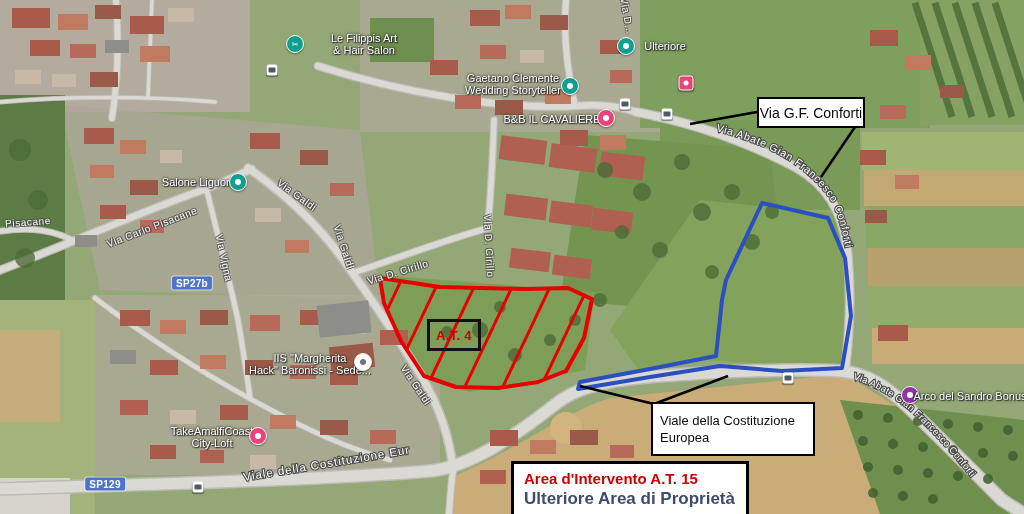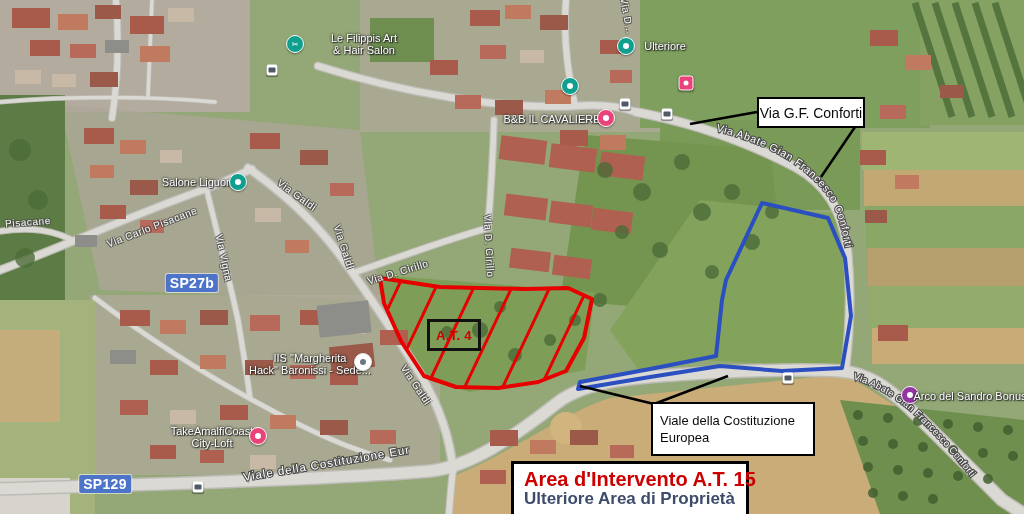--- a/index.html
+++ b/index.html
@@ -19,32 +19,32 @@
     color:#fff;font-size:8px;}
   .icon-square{position:absolute;width:13px;height:13px;border-radius:3px;
     border:1px solid #fff;box-shadow:0 1px 2px rgba(0,0,0,.4);
     transform:translate(-50%,-50%);display:flex;align-items:center;justify-content:center;}
   .dot{width:6px;height:6px;border-radius:50%;background:#fff;}
   .bus{position:absolute;width:11px;height:11px;background:#fff;border-radius:2px;
     box-shadow:0 1px 1px rgba(0,0,0,.4);transform:translate(-50%,-50%);
     display:flex;align-items:center;justify-content:center;}
   .bus span{width:7px;height:5px;background:#4e5a66;border-radius:1px;}
   .badge{position:absolute;transform:translate(-50%,-50%);background:#4d74c9;color:#fff;
-    font-size:14px;font-weight:bold;padding:1px 4px;border-radius:2px;letter-spacing:.3px;
+    font-size:10px;font-weight:bold;padding:1px 4px;border-radius:2px;letter-spacing:.3px;
     box-shadow:0 0 0 1px rgba(255,255,255,.55);}
   
   .annot-box{position:absolute;background:#fff;border:2px solid #000;color:#0a0a0a;
     font-size:14px;display:flex;align-items:center;justify-content:center;}
   #viale-box{flex-direction:column;align-items:flex-start;justify-content:center;
     padding:3px 7px;font-size:13px;line-height:17px;}
   #at15-box{position:absolute;border:3px solid #111;background:transparent;
     display:flex;align-items:center;justify-content:center;}
   #at15-box span{color:#cf0000;font-weight:bold;font-size:13px;letter-spacing:.3px;}
   #legend{position:absolute;background:#fff;border:3px solid #000;padding:5px 10px 8px 10px;}
-  #legend .l1{color:#cc0000;font-weight:bold;font-size:20px;line-height:20px;white-space:nowrap;}
+  #legend .l1{color:#cc0000;font-weight:bold;font-size:15px;line-height:20px;white-space:nowrap;}
   #legend .l2{color:#3d4c6b;font-weight:bold;font-size:17px;line-height:20px;white-space:nowrap;}
   #watermark{position:absolute;left:668px;top:200px;font-size:72px;font-weight:bold;
     color:rgba(255,255,255,.16);letter-spacing:3px;pointer-events:none;}
   .svgtext{fill:#fff;stroke:#4c4c4c;stroke-width:2.3px;paint-order:stroke;
     font-family:"Liberation Sans",sans-serif;font-size:10.5px;letter-spacing:.8px;}
   .svgtext.big{font-size:11.5px;letter-spacing:1px;}
 </style>
 </head>
 <body>
 
@@ -340,20 +340,24 @@
   <div class="poi-label" style="left:364px;top:44px;">
     <div>Le Filippis Art</div>
     <div>&amp; Hair Salon</div>
   </div>
 
   <div class="icon-circle" style="left:626px;top:46px;background:#0e9f8f;">
       <span class="dot"></span>
     </div>
   <div class="poi-label" style="left:665px;top:46px;">Ulteriore</div>
 
+  <div class="poi-label" style="left:513px;top:84px;">
+    <div>Gaetano Clemente</div>
+    <div>Wedding Storyteller</div>
+  </div>
   <div class="icon-circle" style="left:570px;top:86px;background:#0e9f8f;">
       <span class="dot"></span>
     </div>
 
   <div class="poi-label" style="left:552px;top:119px;">B&amp;B IL CAVALIERE</div>
   <div class="icon-circle" style="left:606px;top:118px;background:#e9437a;">
       <span class="dot"></span>
     </div>
   <div class="icon-square" style="left:686px;top:83px;background:#e9437a;">
       <span class="dot" style="width:5px;height:5px;"></span>

